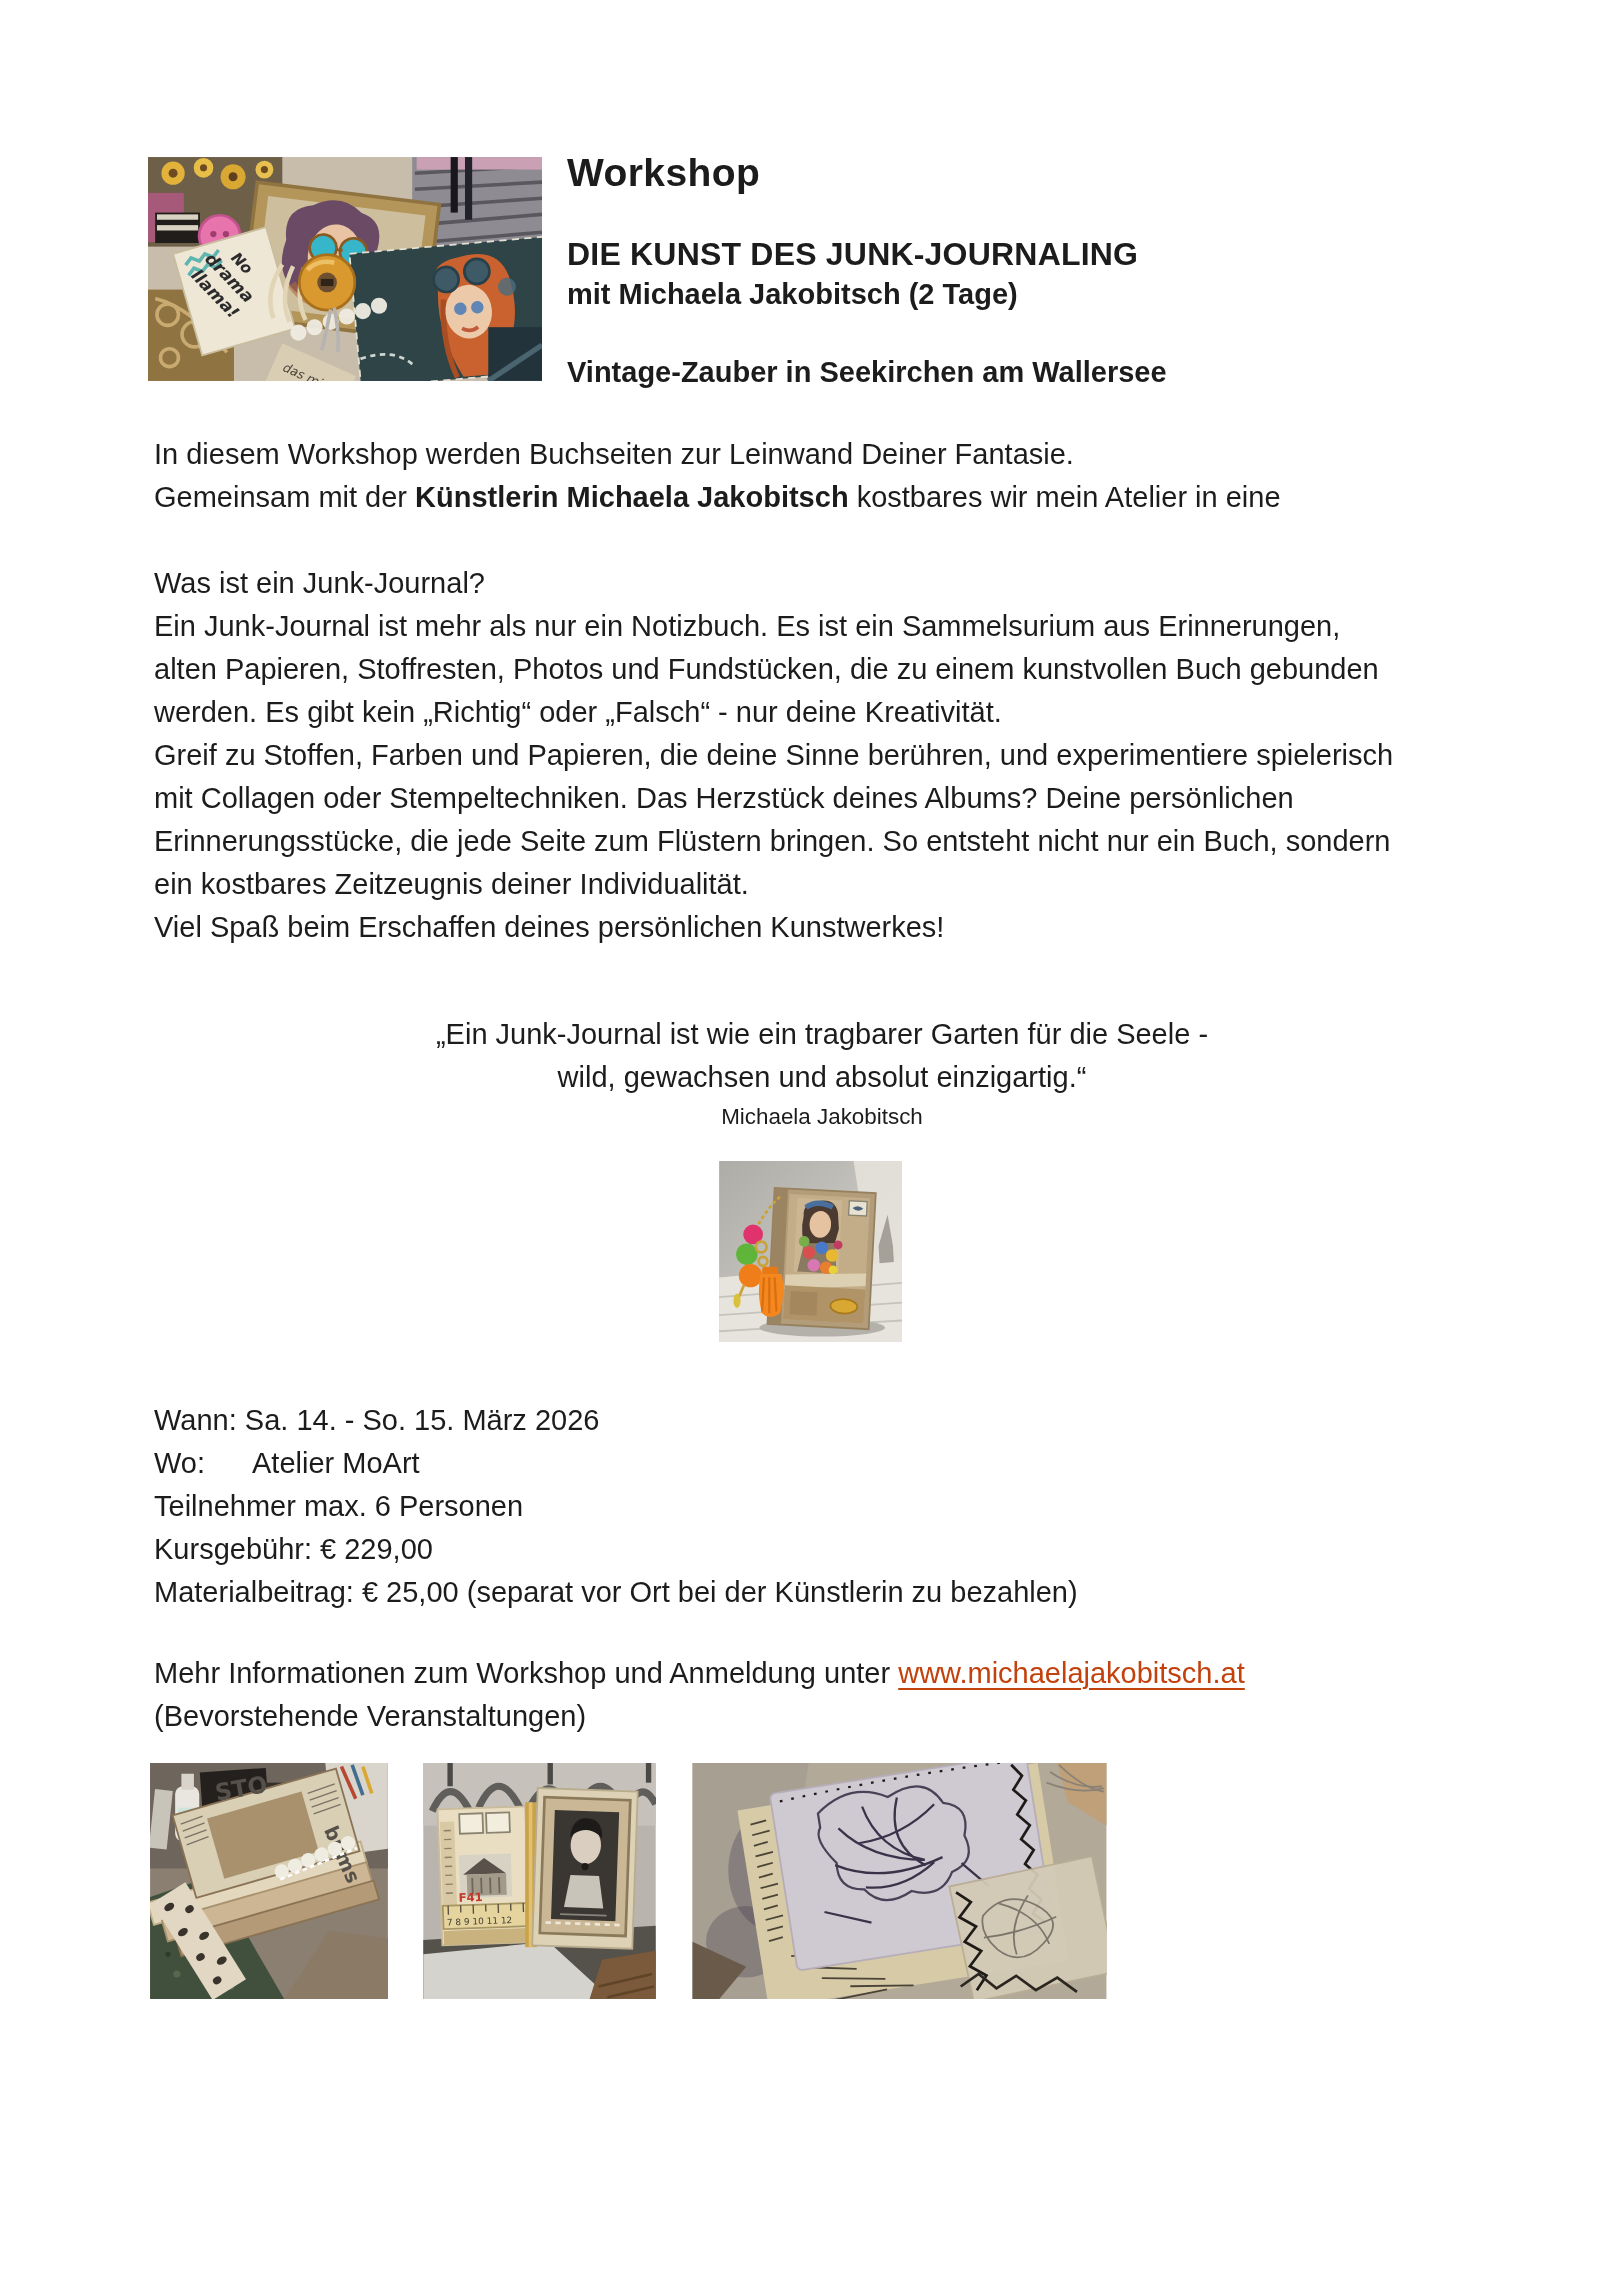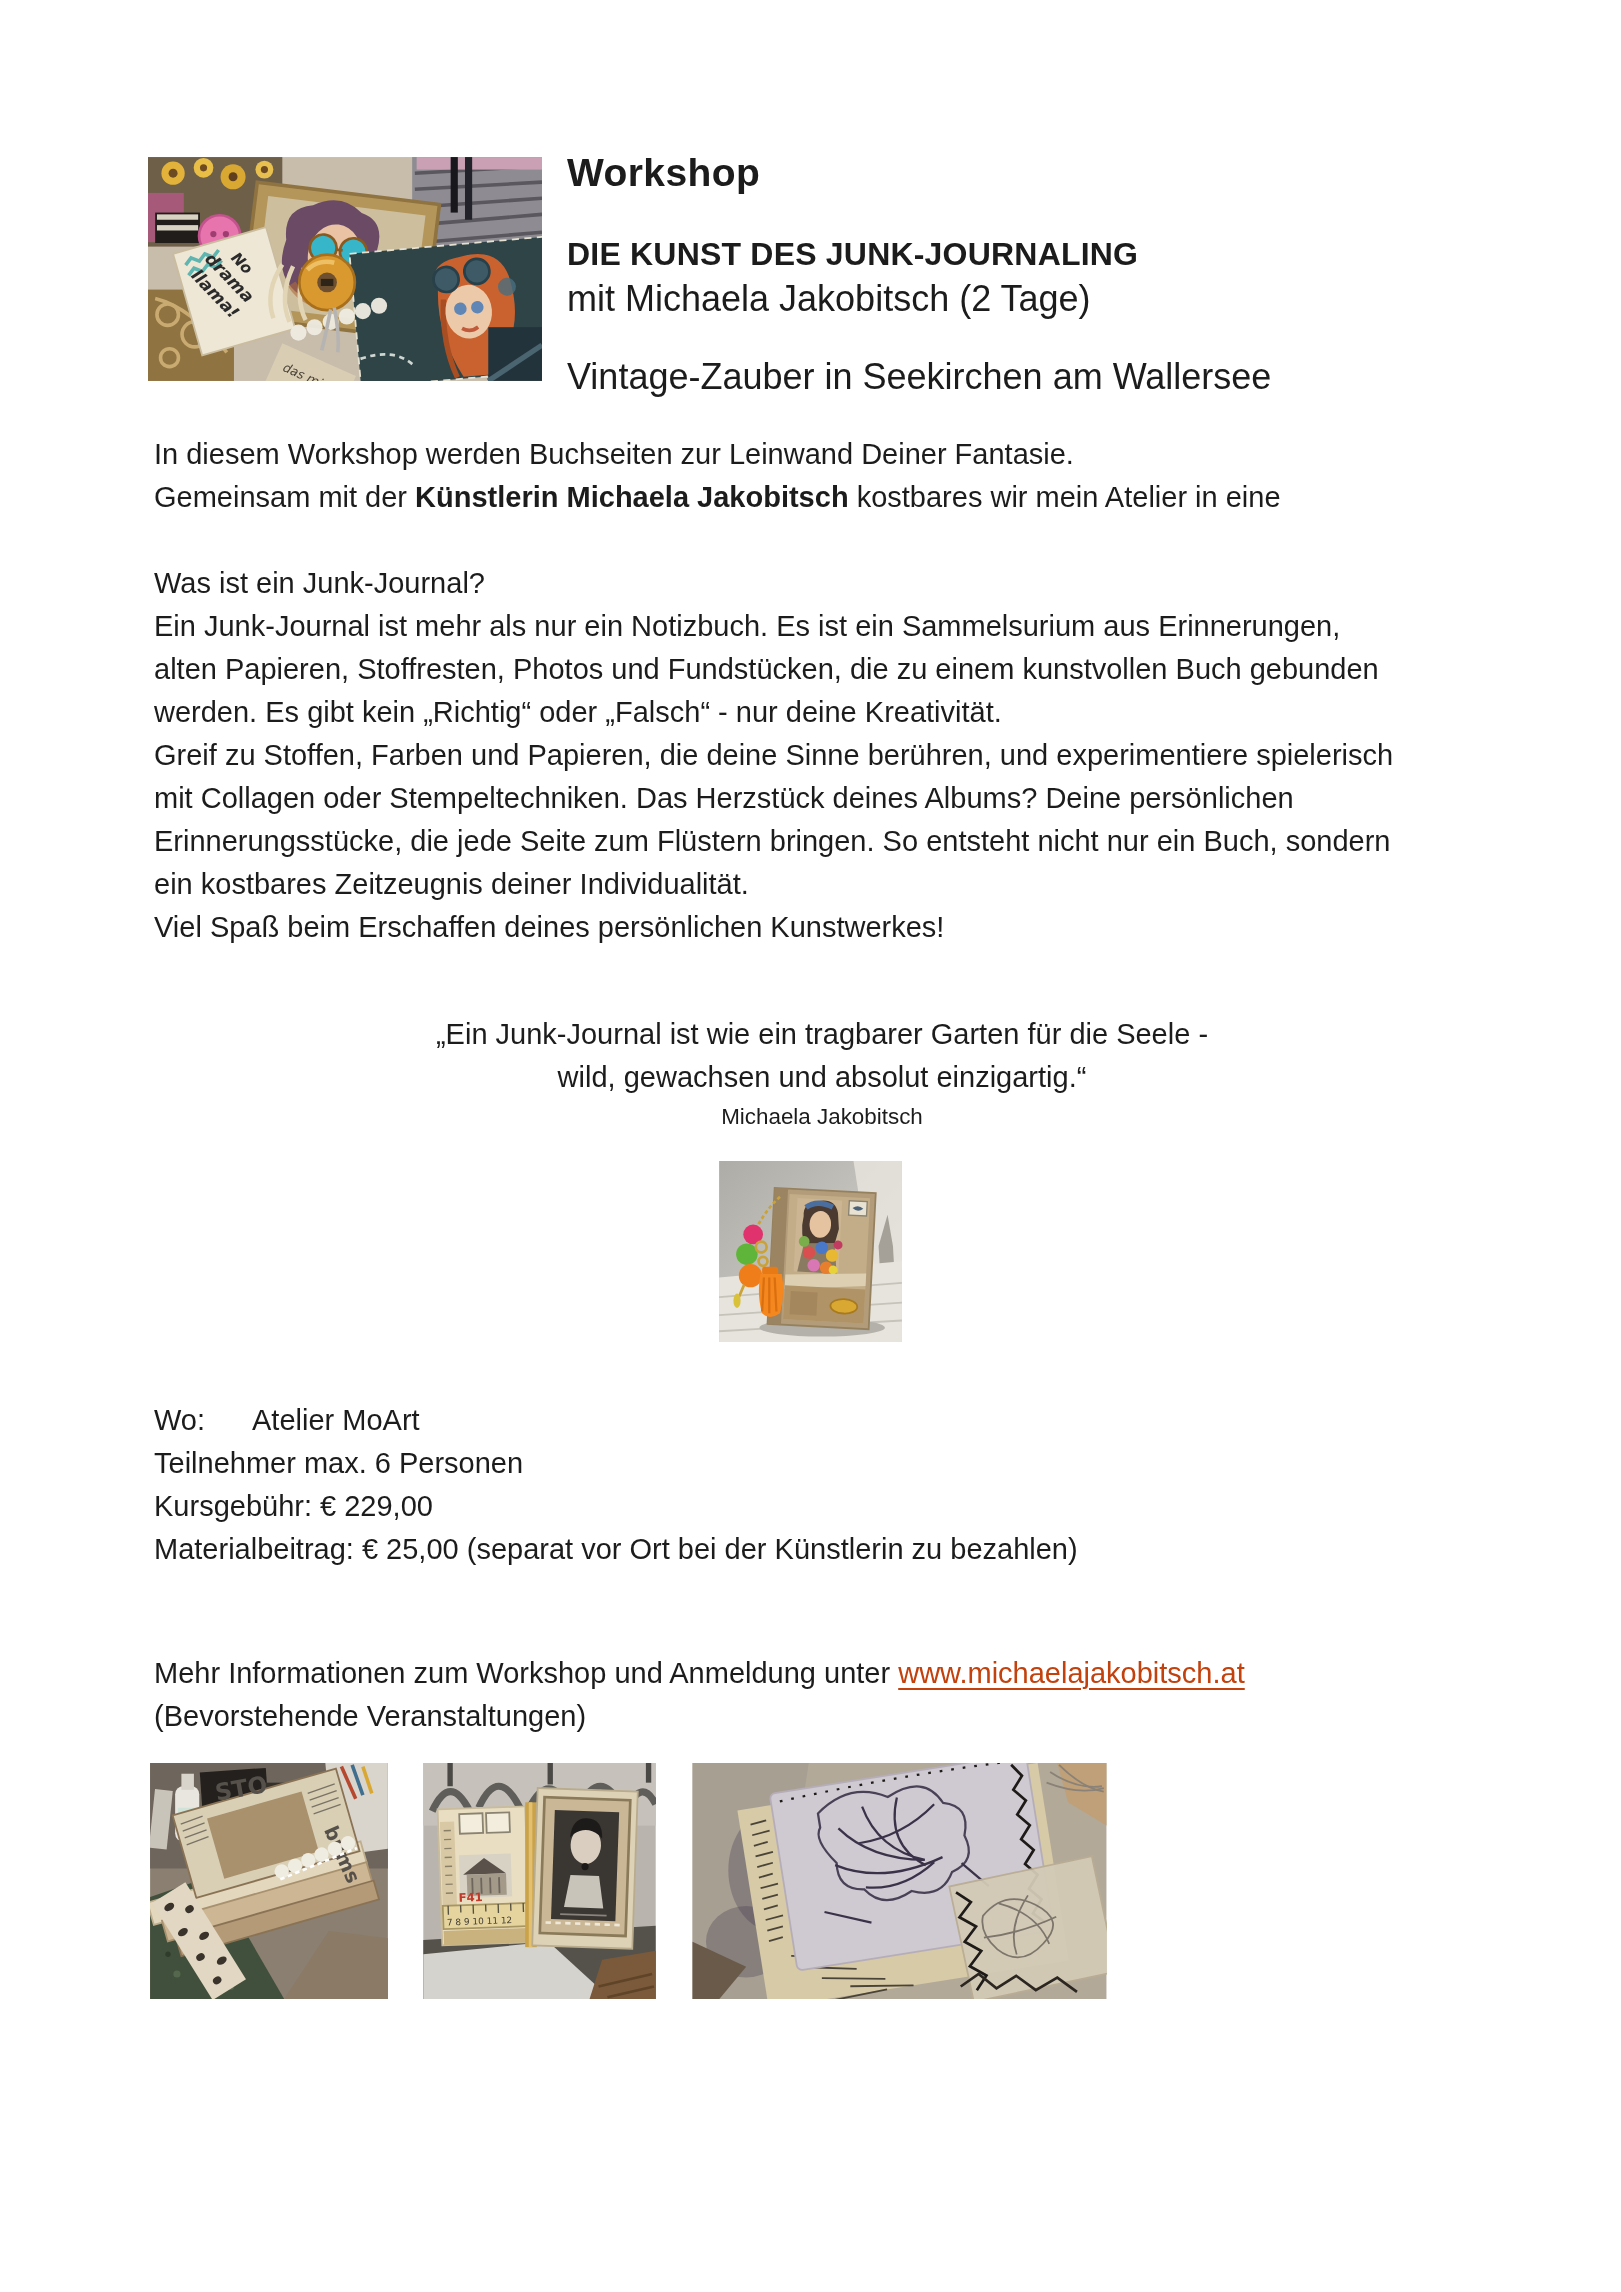--- a/index.html
+++ b/index.html
@@ -20,22 +20,22 @@
     letter-spacing:0.4px;
     line-height:1.1;
   }
   .course-title{
     font-size:32px;
     font-weight:800;
     letter-spacing:0.2px;
     line-height:1.2;
   }
   .header-line{
-    font-size:36px;
-    font-weight:400;
+    font-size:29px;
+    font-weight:700;
     line-height:1.3;
   }
   
   .textblock{font-size:29px;font-weight:400;}
   .line{line-height:43px;height:43px;white-space:nowrap;}
   .spacer{height:43px;}
   .b{font-weight:700;}
   .centerblock{text-align:center;}
   .attribution{font-size:22.4px;line-height:36px;height:36px;}
   .wo-label{display:inline-block;width:98px;}
@@ -247,20 +247,21 @@
       <path d="M46,126 q-4,24 2,44 q8,8 20,0 q6,-22 2,-44 z" fill="#f5871f"></path>
       <g stroke="#d96f0f" stroke-width="2.5">
         <line x1="50" y1="130" x2="48" y2="168"></line>
           <line x1="56" y1="130" x2="56" y2="170"></line>
         <line x1="62" y1="130" x2="64" y2="168"></line>
       </g>
     </g>
   </svg>
 
   <div class="abs textblock" style="left:154px;top:1399px;">
+    <div class="line">Wann: Sa. 14. - So. 15. März 2026</div>
     <div class="line"><span class="wo-label">Wo:</span><span>Atelier MoArt</span></div>
     <div class="line">Teilnehmer max. 6 Personen</div>
     <div class="line">Kursgebühr: € 229,00</div>
     <div class="line">Materialbeitrag: € 25,00 (separat vor Ort bei der Künstlerin zu bezahlen)</div>
   </div>
 
   <div class="abs textblock" style="left:154px;top:1652px;">
     <div class="line"><span>Mehr Informationen zum Workshop und Anmeldung unter </span><span class="link">www.michaelajakobitsch.at</span></div>
     <div class="line">(Bevorstehende Veranstaltungen)</div>
   </div>

